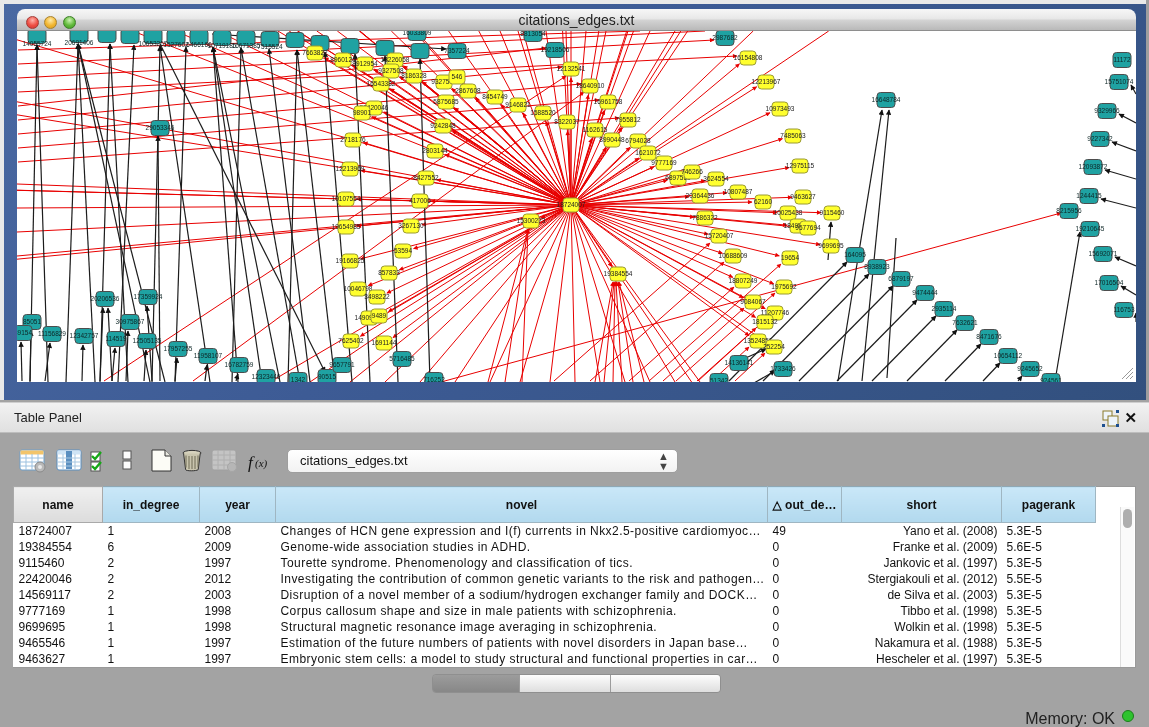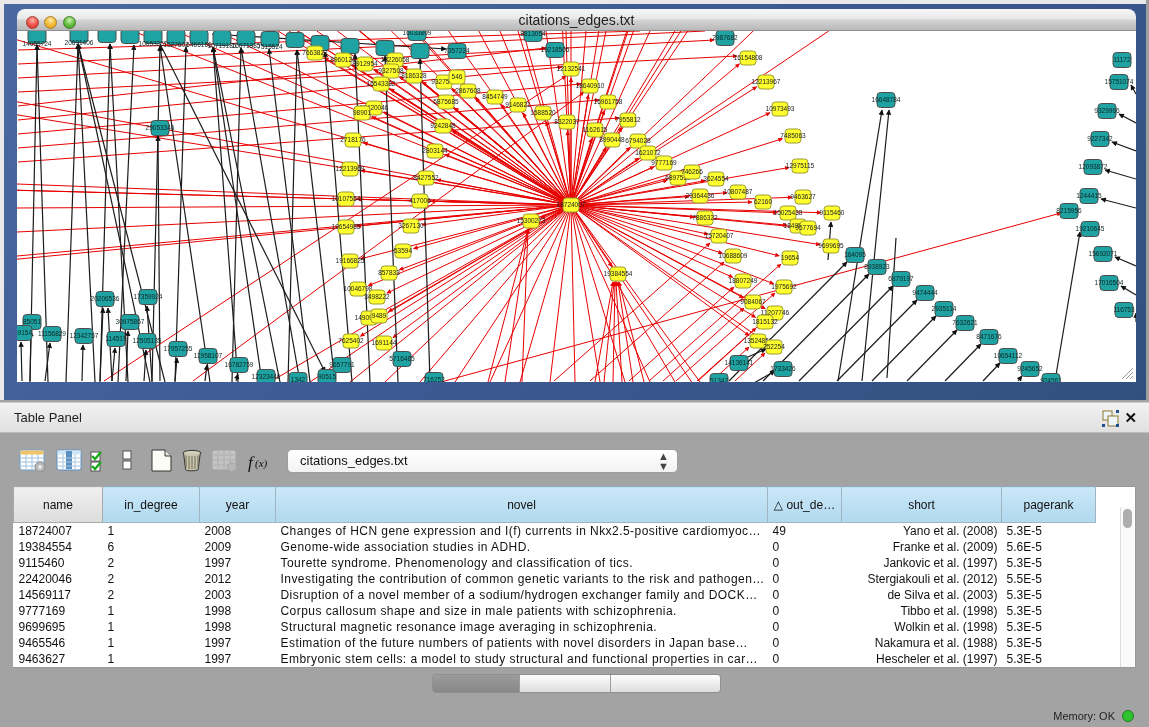--- a/index.html
+++ b/index.html
@@ -10,34 +10,34 @@
 .l2{left:27px;background:radial-gradient(circle at 50% 30%,#ffeaa8 0%,#f2b630 55%,#d89b20 100%);border:1px solid #a8812d}
 .l3{left:46px;background:radial-gradient(circle at 50% 30%,#ccf3b2 0%,#62ba3c 55%,#3f9b22 100%);border:1px solid #3d7e28}
 .panel{position:absolute;left:0;top:400px;width:1149px;height:327px;background:#a3a3a3}
 .phead{position:absolute;left:0;top:2px;width:1149px;height:31px;background:linear-gradient(#f2f2f2,#e0e0e0);border-top:1px solid #cfcfcf;border-bottom:1px solid #bdbdbd}
 .phead .txt{position:absolute;left:14px;top:7px;font-size:13px;color:#222}
 .closex{position:absolute;right:12px;top:6px;font-size:15px;font-weight:bold;color:#111}
 .toolrow{position:absolute;left:0;top:40px;width:1149px;height:42px}
 .combo{position:absolute;left:287px;top:9px;width:391px;height:24px;background:linear-gradient(#ffffff,#f2f2f2);border:1px solid #9e9e9e;border-radius:5px;font-size:13px;color:#111;line-height:22px;padding-left:12px}
 .combo .ar{position:absolute;right:8px;top:1px;font-size:11px;color:#444;line-height:10px}
 table.grid{position:absolute;left:13px;top:86px;border-collapse:collapse;table-layout:fixed;width:1083px;font-size:12px;background:#fff}
-table.grid th{height:36px;font-weight:normal;color:#111;border:1px solid #9fb6c2;border-top:1px solid #8fa8b5;background:linear-gradient(#c9e7f8,#b2d9ee)}
+table.grid th{height:36px;font-weight:bold;color:#111;border:1px solid #9fb6c2;border-top:1px solid #8fa8b5;background:linear-gradient(#c9e7f8,#b2d9ee)}
 table.grid th.g{background:linear-gradient(#f0f0f0,#dcdcdc);border:1px solid #a9a9a9}
 table.grid td{height:16px;padding:0 4px 0 5px;color:#111;white-space:nowrap;overflow:hidden}
 td.c1{padding-left:6px}
 td.c4{letter-spacing:.45px}
 td.c6{text-align:right;padding-right:30px}td.c7{padding-left:9px}
 .tblwrap{position:absolute;left:13px;top:86px;width:1123px;height:182px;border:1px solid #999;background:#fff}
 .vsb{position:absolute;right:1px;top:20px;width:14px;height:160px;background:#fafafa;border-left:1px solid #ddd}
 .vsb .th{position:absolute;left:2px;top:2px;width:9px;height:19px;border-radius:5px;background:#aeaeae}
 .seg{position:absolute;left:432px;top:274px;height:19px;display:flex;border:1px solid #8f8f8f;border-radius:4px;overflow:hidden;font-size:12px}
 .seg div{padding-top:18px;text-align:center;background:linear-gradient(#fdfdfd,#dcdcdc);color:#111;border-left:1px solid #9c9c9c}
 .seg div:nth-child(1){width:86px}.seg div:nth-child(2){width:91px}.seg div:nth-child(3){width:110px}
 .seg div:first-child{border-left:none;background:linear-gradient(#9c9c9c,#868686);color:#fff}
-.mem{position:absolute;right:34px;top:310px;font-size:11px;color:#222}
+.mem{position:absolute;right:34px;top:310px;font-size:16px;color:#222}
 .dot{position:absolute;right:15px;top:310px;width:12px;height:12px;border-radius:50%;background:#2fc32f;border:1px solid #1b7d1b}
 .rstrip{position:absolute;right:0;top:0;width:3px;height:400px;background:#9e9e9e}
 </style></head>
 <body>
 <div class="desktop"></div>
 <div class="titlebar">
     <span class="light l1"></span>
     <span class="light l2"></span>
     <span class="light l3"></span>
     <div class="t">citations_edges.txt</div>

